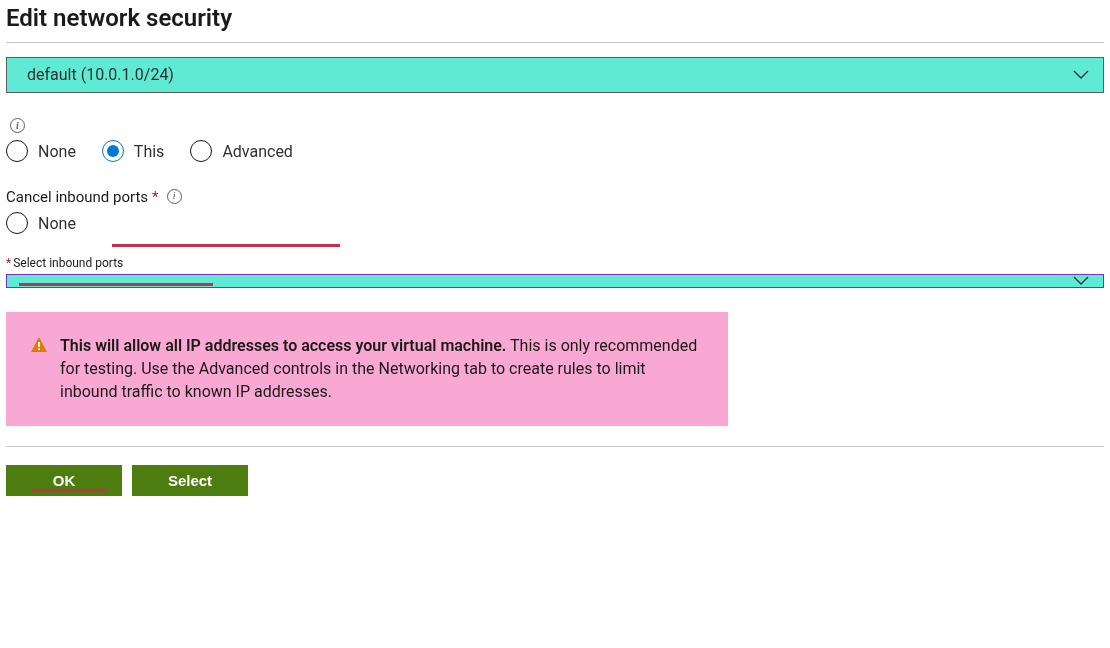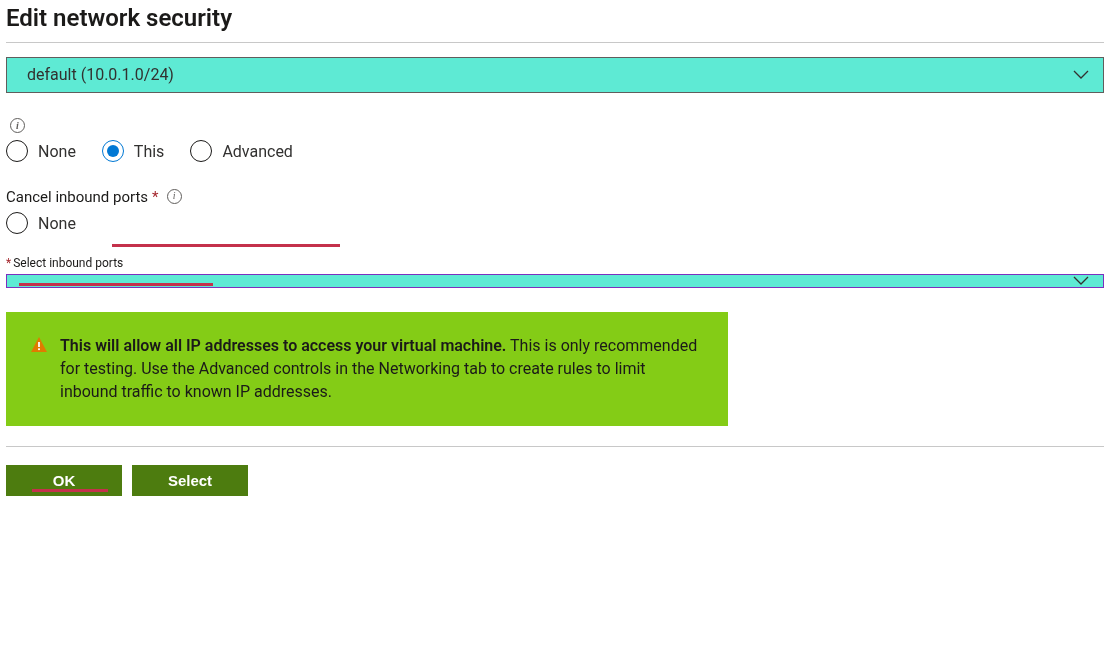--- a/index.html
+++ b/index.html
@@ -112,21 +112,21 @@
     .radio-row.ports-row { position: relative; }
     .ports-underline {
       position: absolute;
       height: 3px;
       background: #c4314b;
       left: 106px;
       width: 228px;
       top: 32px;
     }
     .info-box {
-      background: #84cc16;
+      background: #f9a8d4;
       margin-top: 24px;
       padding: 22px 24px 22px 24px;
       display: flex;
       gap: 12px;
       max-width: 722px;
     }
     .warn-icon {
       flex-shrink: 0;
       margin-top: 2px;
     }

